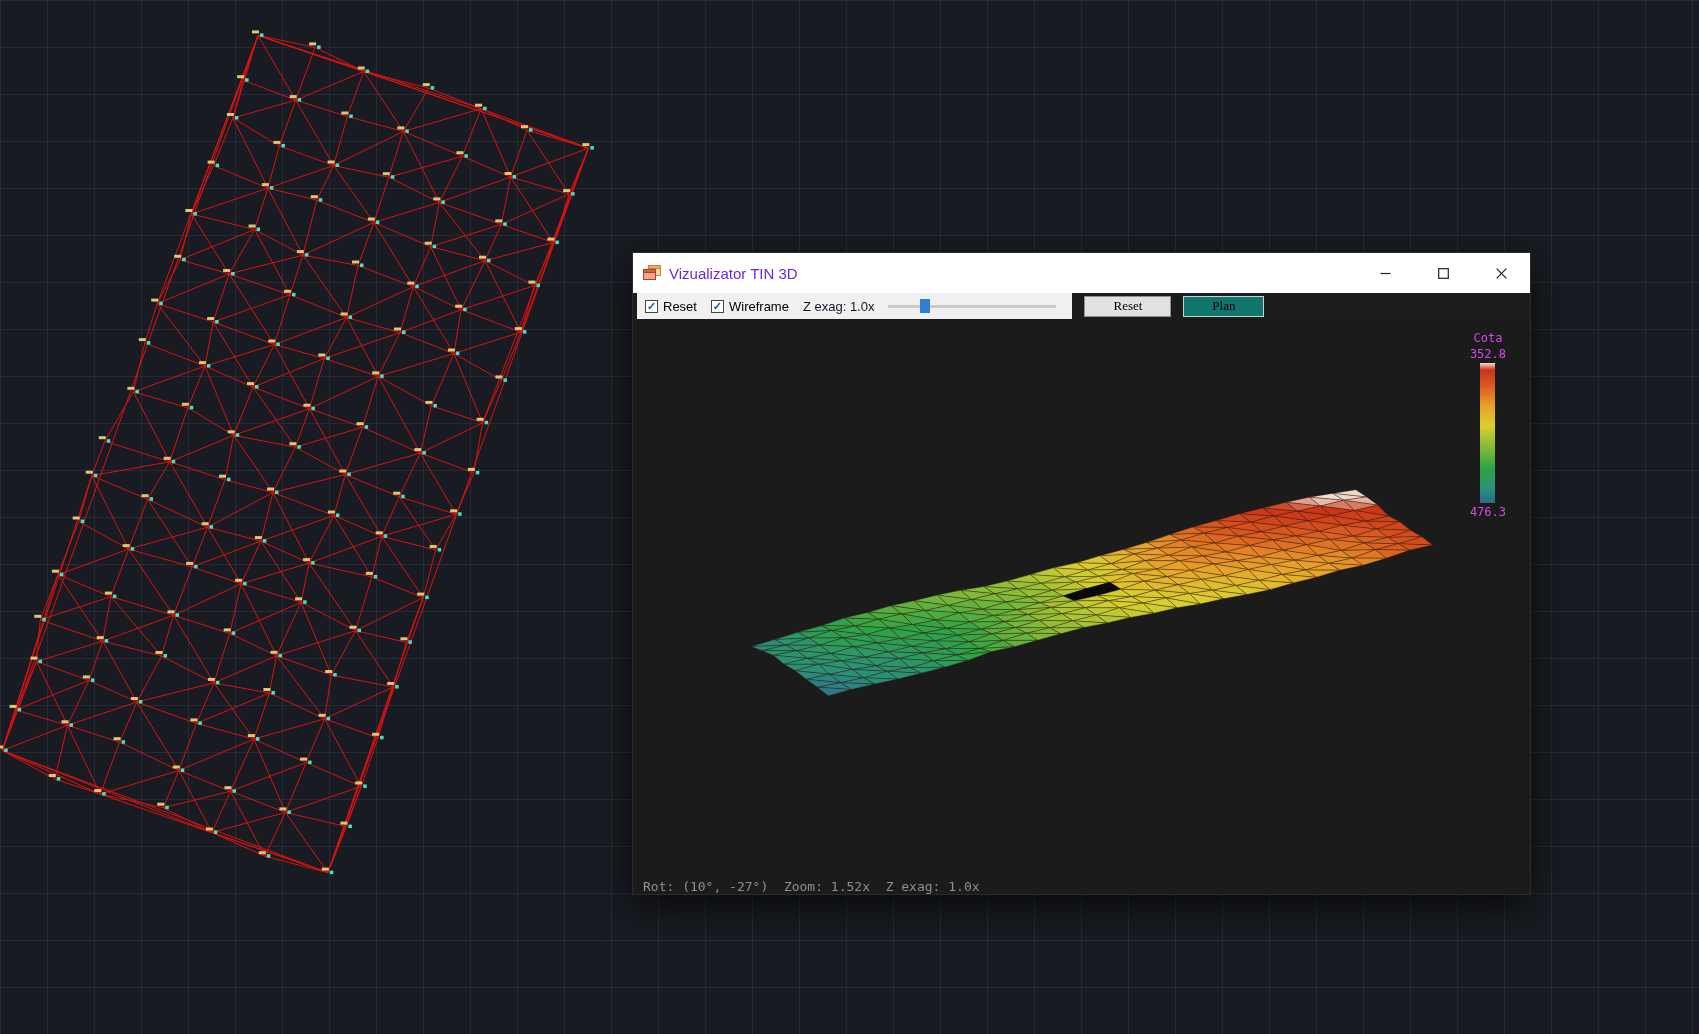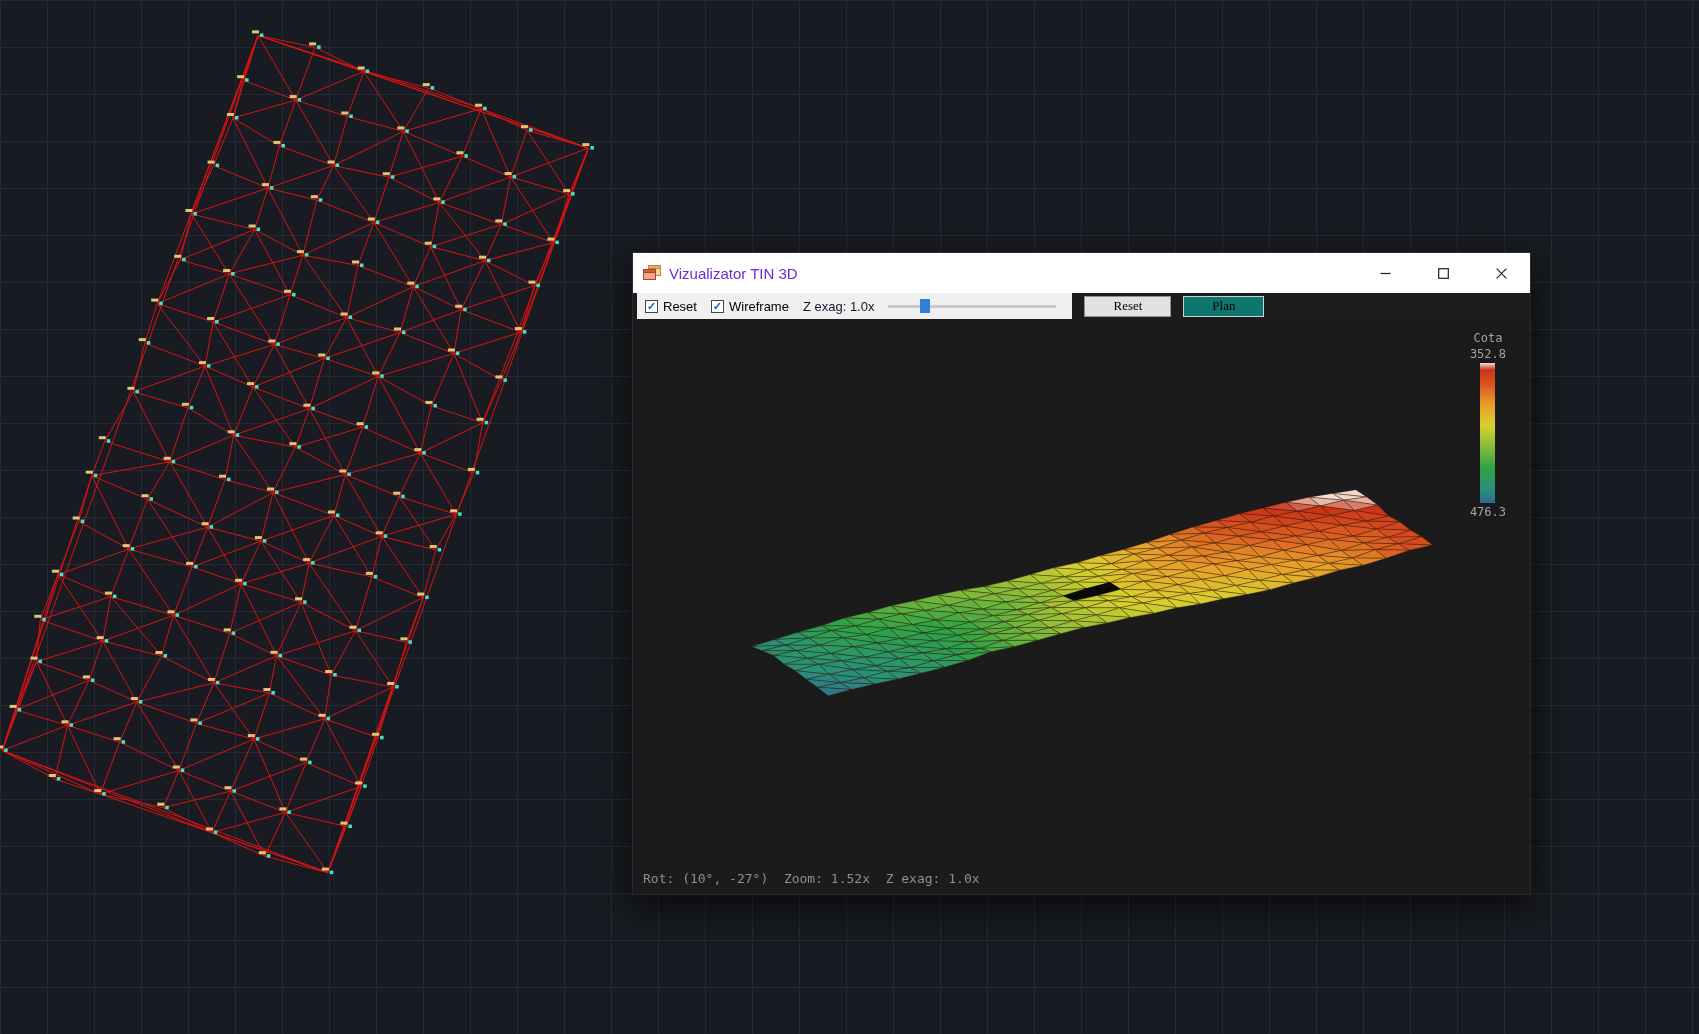--- a/index.html
+++ b/index.html
@@ -23,23 +23,23 @@
   .chk .box{width:13px;height:13px;background:#fff;border:1px solid #444;font-size:11px;line-height:11px;color:#0b5cc4;display:flex;align-items:center;justify-content:center;font-weight:bold;}
   .zlabel{font-size:13px;color:#0f172a;white-space:pre;}
   .slider{position:relative;width:168px;height:16px;cursor:pointer;}
   .slider .track{position:absolute;left:0;right:0;top:7px;height:3px;background:#c9c9c9;}
   .slider .thumb{position:absolute;top:1px;width:10px;height:14px;background:#2f7fd6;margin-left:-5px;}
   .btn{font-size:13px;font-family:Liberation Serif, serif;background:#e2e2e2;border:1px solid #8f8f8f;color:#000;height:21px;padding:1px 28px;cursor:pointer;}
   .btn.plan{background:#0f766e;border-color:#cfcfcf;text-align:right;}
   .viewport{flex:1 1 auto;position:relative;background:#1b1b1c;overflow:hidden;}
   #surface{position:absolute;inset:0;width:100%;height:100%;}
   .legend{position:absolute;top:12px;right:24px;display:flex;flex-direction:column;align-items:center;gap:2px;
-    font-family:"DejaVu Sans Mono",monospace;font-size:12px;color:#a3a3a3;}
+    font-family:"DejaVu Sans Mono",monospace;font-size:12px;color:#d946ef;}
   .legend-bar{width:15px;height:140px;}
-  .status{position:absolute;left:10px;bottom:8px;font-family:"DejaVu Sans Mono",monospace;font-size:13px;color:#8f8f8f;white-space:pre;}
+  .status{position:absolute;left:10px;bottom:0;font-family:"DejaVu Sans Mono",monospace;font-size:13px;color:#8f8f8f;white-space:pre;}
 </style>
 </head>
 <body>
 
 <div class="cad-canvas">
   <svg id="mesh2d" viewBox="0 0 1699 1034" preserveAspectRatio="none">
       <g stroke="#e51212" stroke-width="1" opacity="0.95" fill="none">
         <line x1="258.0" y1="35.4" x2="315.1" y2="47.4"></line>
         <line x1="258.0" y1="35.4" x2="243.1" y2="80.2"></line>
         <line x1="258.0" y1="35.4" x2="295.7" y2="100.1"></line>

